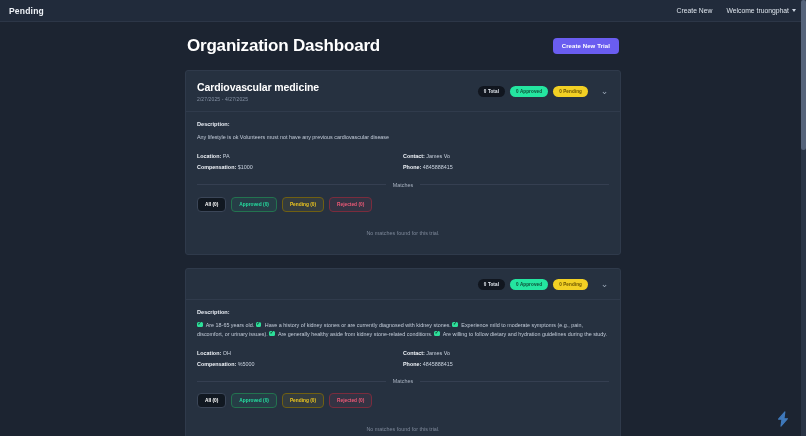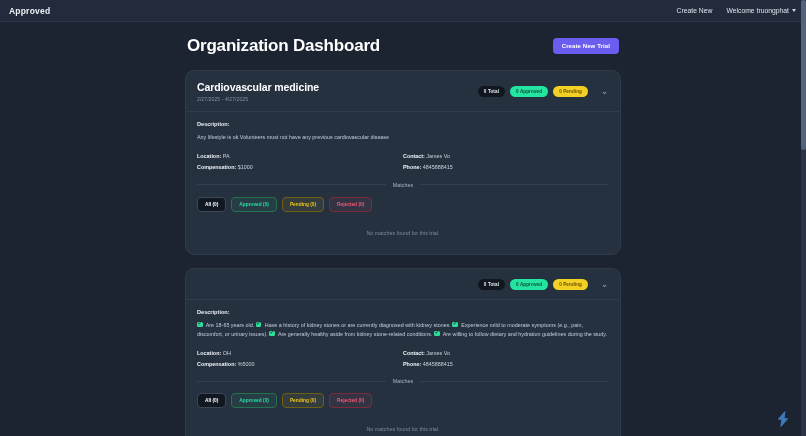--- a/index.html
+++ b/index.html
@@ -40,21 +40,21 @@
     background: #6a5df0; color: #ffffff;
     font-size: 6px; font-weight: bold;
     padding: 5px 9px; border-radius: 4px; border: none;
     white-space: nowrap; letter-spacing: .1px;
   }
 
   
   .card {
     background: #263140;
     border: 1px solid #2f3a4b;
-    border-radius: 9px;
+    border-radius: 3px;
     margin-bottom: 13px;
     overflow: hidden;
   }
   .card-head {
     display: flex; align-items: center;
     padding: 10px 11px 9px 11px;
   }
   .card-titles { flex: 1; min-width: 0; }
   .card-title { font-size: 10.5px; font-weight: bold; color: #ffffff; letter-spacing: -.1px; }
   .card-dates { font-size: 5px; color: #8793a5; margin-top: 3px; letter-spacing: .1px; }
@@ -104,21 +104,21 @@
   
   .scroll-sliver { position: absolute; top: 0; right: 0; width: 5px; height: 436px; background: #2a3445; z-index: 8; }
   .scroll-thumb { position: absolute; top: 0; right: 0; width: 5px; height: 150px; background: #55637a; border-radius: 3px; z-index: 9; }
 </style>
 </head>
 <body>
 
 <div id="app">
 
   <div class="navbar">
-    <div class="brand">Approved</div>
+    <div class="brand">Pending</div>
     <div class="nav-right">
       <div class="nav-link">Create New</div>
       <div class="nav-user">
         <span>Welcome truongphat</span>
         <span class="caret-down"></span>
       </div>
     </div>
   </div>
 
   <div class="page">

